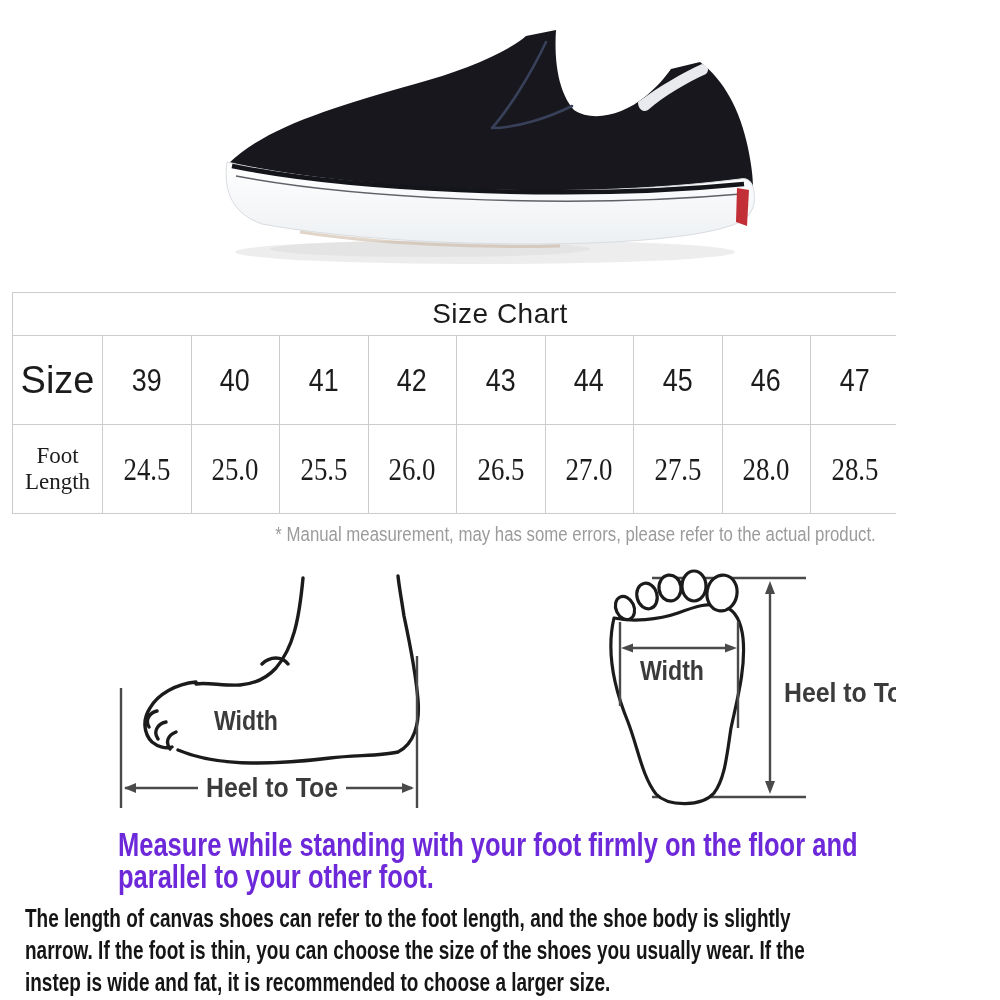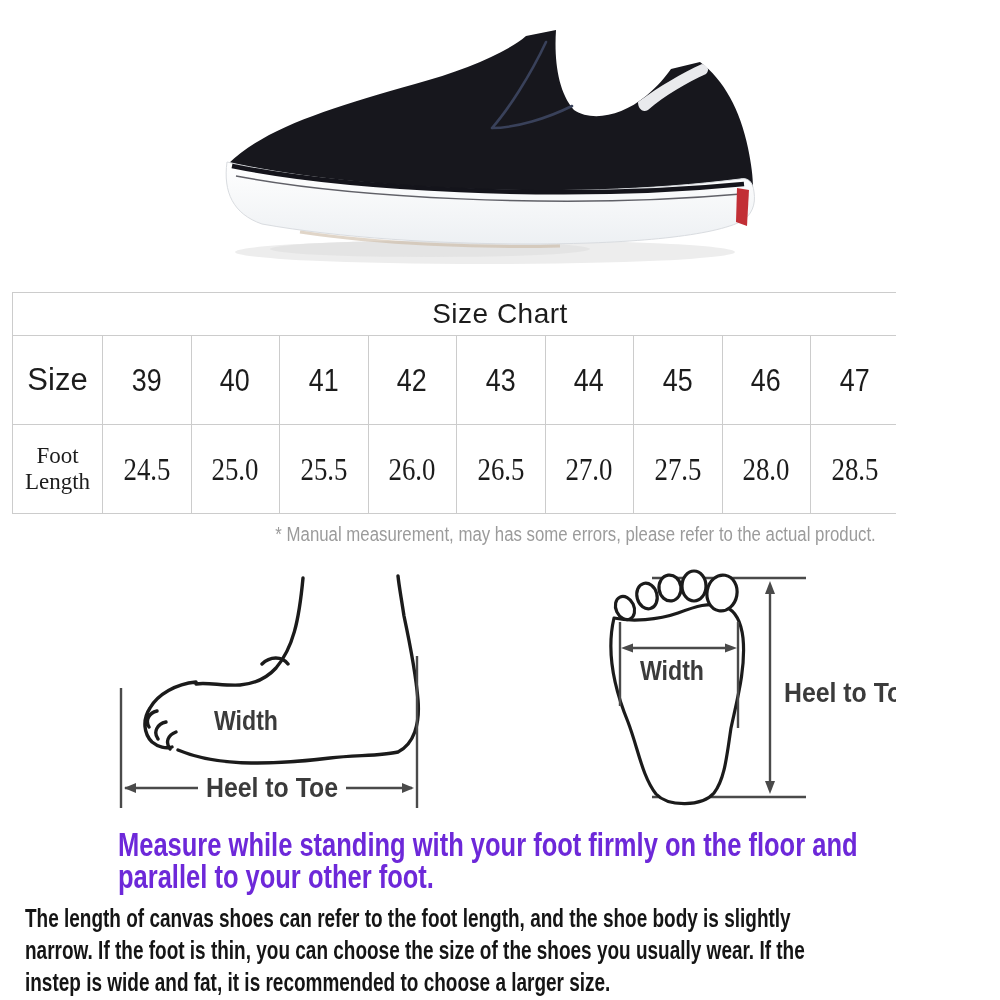--- a/index.html
+++ b/index.html
@@ -14,21 +14,21 @@
                    border-collapse:collapse;table-layout:fixed;}
   table.size-chart th,table.size-chart td{border:1px solid #cccccc;text-align:center;
                    vertical-align:middle;padding:0;color:#1c1c1c;}
   table.size-chart col.c-label{width:90px;}
   th.chart-head{height:42px;position:relative;font-weight:400;}
   .chart-title{font-size:28px;font-weight:400;letter-spacing:0.5px;}
   .chart-unit{position:absolute;right:12px;top:50%;transform:translateY(-50%) scaleX(.92);
               transform-origin:100% 50%;font-size:25px;letter-spacing:-0.5px;white-space:nowrap;}
   tr.row-size{height:89px;}
   tr.row-foot{height:89px;font-family:Liberation Serif, serif;}
-  td.row-label-size{font-size:31px;}
+  td.row-label-size{font-size:38px;}
   td.row-label-foot{font-size:23px;line-height:26px;padding:0 4px;}
   .num{display:inline-block;font-size:32px;transform:scaleX(.84);white-space:nowrap;}
 
   .chart-note{position:absolute;top:507px;right:20px;font-size:20px;color:#9b9b9b;
               white-space:nowrap;transform:scaleX(.84);transform-origin:100% 50%;}
 
   
   .diagram{position:absolute;left:0;top:540px;width:1000px;height:270px;}
   .f-outline{fill:none;stroke:#1b1b1b;stroke-width:3.4;stroke-linecap:round;stroke-linejoin:round;}
   .f-fill{fill:#ffffff;stroke:#1b1b1b;stroke-width:3.2;stroke-linejoin:round;}

